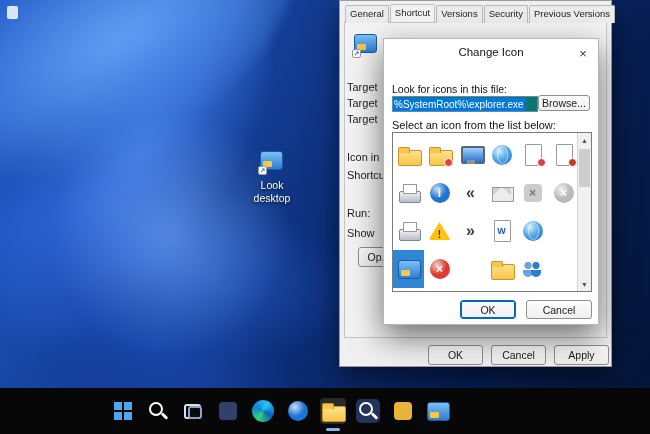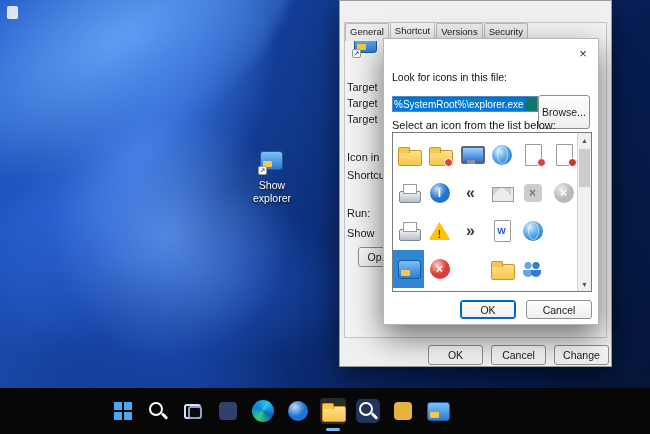--- a/index.html
+++ b/index.html
@@ -61,37 +61,37 @@
   .desktop-shortcut .icwrap { position:relative; width:26px; height:26px; margin:0 auto; }
   .shortcut-badge { position:absolute; z-index:4; left:-1px; bottom:-1px; width:9px; height:9px; background:#fff; border:1px solid #9a9a9a; border-radius:2px; font-size:7px; line-height:8px; text-align:center; color:#1b5a9e; font-weight:bold; }
   .desktop-shortcut .lbl { margin:5px auto 0; width:60px; font-size:10.5px; line-height:1.2; color:#fff; text-shadow:0 1px 3px rgba(0,0,0,.95); }
 
   
   .btn { display:flex; align-items:center; justify-content:center; background:linear-gradient(#fdfdfd,#efefef); border:1px solid #8f8f8f; border-radius:3px; font-size:10.5px; color:#1a1a1a; }
   .btn.default { border-color:#0067c0; box-shadow:inset 0 0 0 1px #0067c0; }
 
   
   .props { position:absolute; left:339px; top:0; width:273px; height:367px; background:#f0f0f0; border:1px solid #9b9b9b; box-shadow:0 10px 26px rgba(0,0,0,.5); z-index:2; }
-  .tabs { position:absolute; left:5px; top:22px; display:flex; gap:1px; z-index:2; }
+  .tabs { position:absolute; left:5px; top:4px; display:flex; gap:1px; z-index:2; }
   .tab { font-size:9.5px; padding:2px 4px; background:#ececec; border:1px solid #b9b9b9; border-bottom:none; border-radius:2px 2px 0 0; color:#222; white-space:nowrap; }
   .tab.active { background:#f3f3f3; border-color:#c0c0c0; position:relative; top:-1px; padding-bottom:4px; }
   .tab-page { position:absolute; left:4px; top:21px; width:263px; height:316px; background:#f3f3f3; border:1px solid #c5c5c5; }
   .tab-page .propicon { position:absolute; left:8px; top:8px; }
   .plabel { position:absolute; left:2px; font-size:11px; color:#1a1a1a; white-space:nowrap; }
   .open-btn { position:absolute; left:13px; top:224px; width:42px; height:20px; }
   .pfoot { position:absolute; top:344px; width:55px; height:20px; }
 
   
   .cid { position:absolute; left:383px; top:38px; width:216px; height:287px; background:#fff; border:1px solid #b5b5b5; box-shadow:0 12px 30px rgba(0,0,0,.55); z-index:3; }
   .cid-title { position:absolute; left:0; right:0; top:0; height:26px; display:flex; align-items:center; justify-content:center; font-size:11.5px; color:#111; }
   .cid-close { position:absolute; right:6px; top:5px; width:18px; height:18px; display:flex; align-items:center; justify-content:center; font-size:13px; color:#333; }
-  .cid-look { position:absolute; left:8px; top:32px; font-size:10.5px; color:#111; }
+  .cid-look { position:absolute; left:8px; top:44px; font-size:10.5px; color:#111; }
   .cid-field { position:absolute; left:8px; top:57px; width:146px; height:16px; background:#0f766e; border:1px solid #5a8bbf; font-size:10px; display:flex; align-items:center; overflow:hidden; }
   .cid-field span { background:#0078d7; color:#fff; padding:1px 1px; white-space:nowrap; }
-  .cid-browse { position:absolute; right:8px; top:56px; width:52px; height:34px; }
+  .cid-browse { position:absolute; right:8px; top:56px; width:52px; height:16px; }
   .cid-select { position:absolute; left:8px; top:80px; font-size:11px; color:#111;text-align:center; }
   .cid-list { position:absolute; left:8px; top:93px; width:200px; height:160px; background:#fff; border:1px solid #7a7a7a; }
   .grid { position:absolute; left:0; top:0; display:grid; grid-template-columns:repeat(6,31px); grid-auto-rows:38px; padding-top:3px; }
   .cell { display:flex; align-items:center; justify-content:center; }
   .cell.selected { background:#2f86d4; }
   .sb { position:absolute; right:0; top:0; bottom:0; width:14px; background:#f0f0f0; border-left:1px solid #d4d4d4; }
   .sb .arr { position:absolute; left:0; right:0; height:14px; display:flex; align-items:center; justify-content:center; font-size:7px; color:#555; background:#f0f0f0; }
   .sb .arr.down { bottom:0; }
   .sb .thumb { position:absolute; left:1px; right:1px; top:16px; height:38px; background:#cdcdcd; }
   .cid-ok { position:absolute; left:76px; top:261px; width:56px; height:19px; }
@@ -118,50 +118,52 @@
       <i class="petal p6"></i>
   </div>
 
   <div class="mini-icon"></div>
 
   <div class="desktop-shortcut">
     <div class="icwrap">
       <span class="ic ic-window"></span>
       <span class="shortcut-badge">↗</span>
     </div>
-    <div class="lbl">Show explorer</div>
+    <div class="lbl">Look desktop</div>
   </div>
 
   <div class="props">
     <div class="tabs">
       <div class="tab">General</div>
       <div class="tab active">Shortcut</div>
       <div class="tab">Versions</div>
       <div class="tab">Security</div>
+      <div class="tab">Previous Versions</div>
     </div>
     <div class="tab-page">
       <div class="propicon icwrap" style="position:absolute;width:26px;height:26px;">
         <span class="ic ic-window"></span>
         <span class="shortcut-badge">↗</span>
       </div>
       <div class="plabel" style="top:58px">Target</div>
       <div class="plabel" style="top:74px">Target</div>
       <div class="plabel" style="top:90px">Target</div>
       <div class="plabel" style="top:128px">Icon in</div>
       <div class="plabel" style="top:146px">Shortcut</div>
       <div class="plabel" style="top:184px">Run:</div>
       <div class="plabel" style="top:204px">Show</div>
       <div class="btn open-btn">Op...</div>
     </div>
     <div class="btn pfoot" style="left:88px">OK</div>
     <div class="btn pfoot" style="left:151px">Cancel</div>
-    <div class="btn pfoot" style="left:214px">Change</div>
+    <div class="btn pfoot" style="left:214px">Apply</div>
   </div>
 
   <div class="cid">
+    <div class="cid-title">Change Icon</div>
     <div class="cid-close">×</div>
     <div class="cid-look">Look for icons in this file:</div>
     <div class="cid-field">
       <span>%SystemRoot%\explorer.exe</span>
     </div>
     <div class="btn cid-browse">Browse...</div>
     <div class="cid-select">Select an icon from the list below:</div>
     <div class="cid-list">
       <div class="grid">
           <div class="cell">

